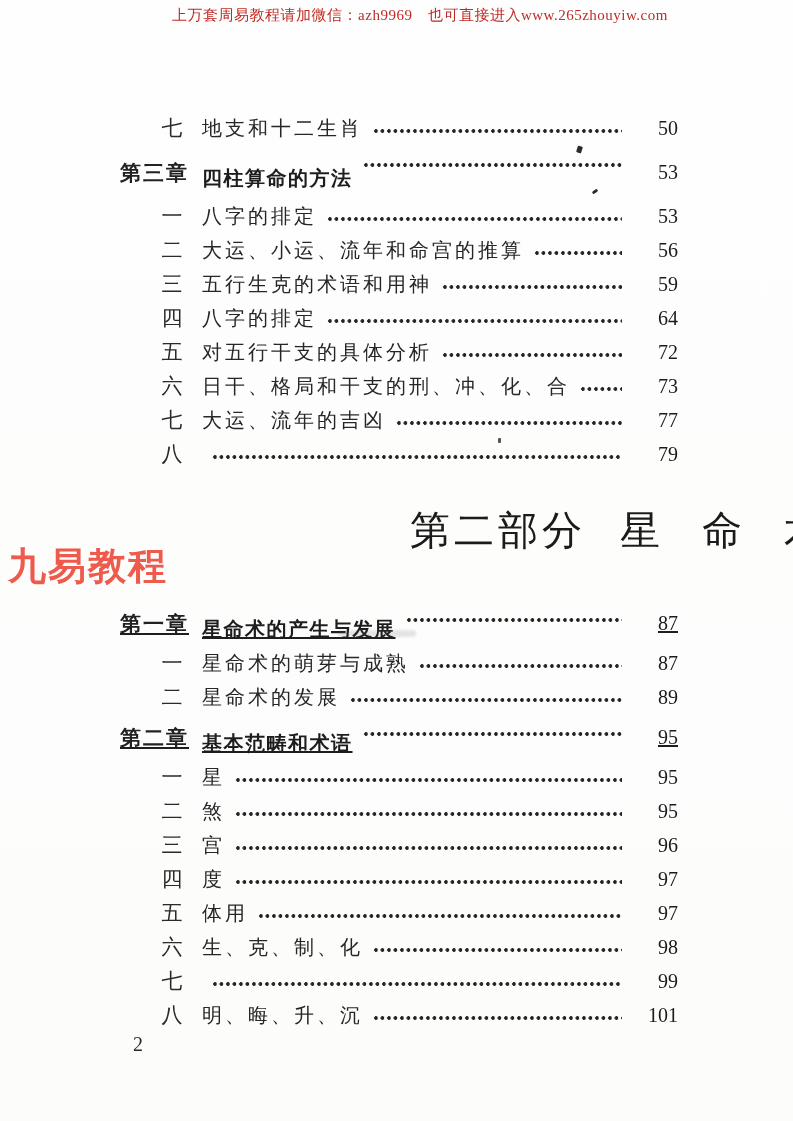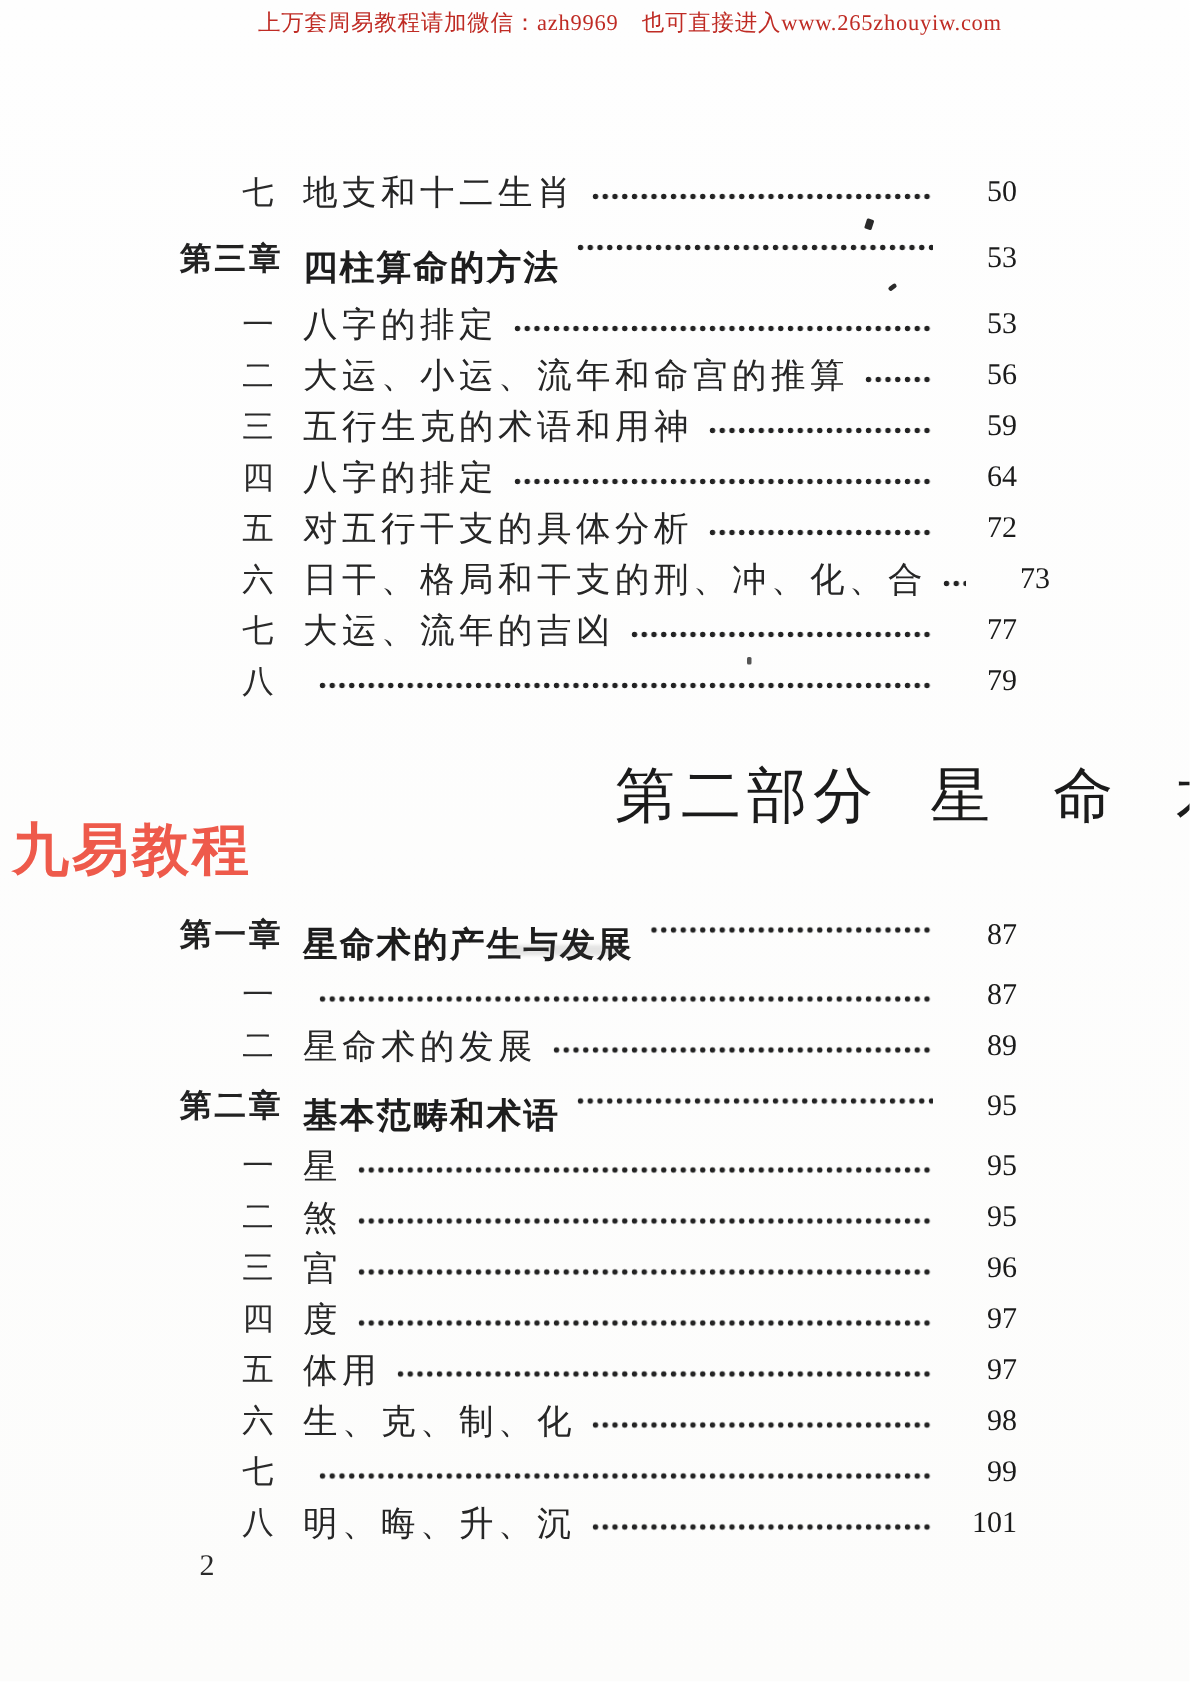--- a/index.html
+++ b/index.html
@@ -26,37 +26,37 @@
   }
   
   .toc {
     position:absolute; left:120px; width:558px;
   }
   .toc1 { top:111px; }
   .toc2 { top:600px; }
   .row { display:flex; align-items:center; height:34px; }
   .row.chapter { height:54px; }
   .toc1 .row.chapter { height:54px; }
-  .toc2 .row.chapter { height:46px; }
+  .toc2 .row.chapter { height:46px;text-decoration:underline; }
   .label {
     flex:0 0 82px; width:82px;
     font-size:21px; line-height:1;
     white-space:nowrap;
   }
   .chapter .label {
     font-family:"Liberation Sans", sans-serif;
     font-weight:700; letter-spacing:2px;
     text-align:left; color:#222;
   }
   .item .label {
     text-align:center; box-sizing:border-box; padding-left:22px;
     color:#2a2a2a;
   }
   .title {
-    font-size:23px; line-height:1; white-space:nowrap;
+    font-size:20px; line-height:1; white-space:nowrap;
     letter-spacing:3px; color:#262626;
   }
   .chapter .title {
     font-family:"Liberation Sans", sans-serif;
     font-weight:700; letter-spacing:1.5px; color:#1d1d1d;margin-top:12px;
   }
   .leader {
     flex:1 1 auto; min-width:16px; height:6px;
     margin:12px 10px 0 10px; align-self:flex-start; margin-top:17px;
     background-image:radial-gradient(circle at 3px 3px, #232323 1.6px, transparent 2.1px);
@@ -179,20 +179,21 @@
   <div class="toc toc2">
 
   <div class="row chapter">
       <span class="label">第一章</span>
       <span class="title">星命术的产生与发展</span>
       <span class="leader"></span>
       <span class="pagenum">87</span>
     </div>
       <div class="row item">
       <span class="label">一</span>
+      <span class="title">星命术的萌芽与成熟</span>
       <span class="leader"></span>
       <span class="pagenum">87</span>
     </div>
       <div class="row item">
       <span class="label">二</span>
       <span class="title">星命术的发展</span>
       <span class="leader"></span>
       <span class="pagenum">89</span>
     </div>
       <div class="row chapter">

